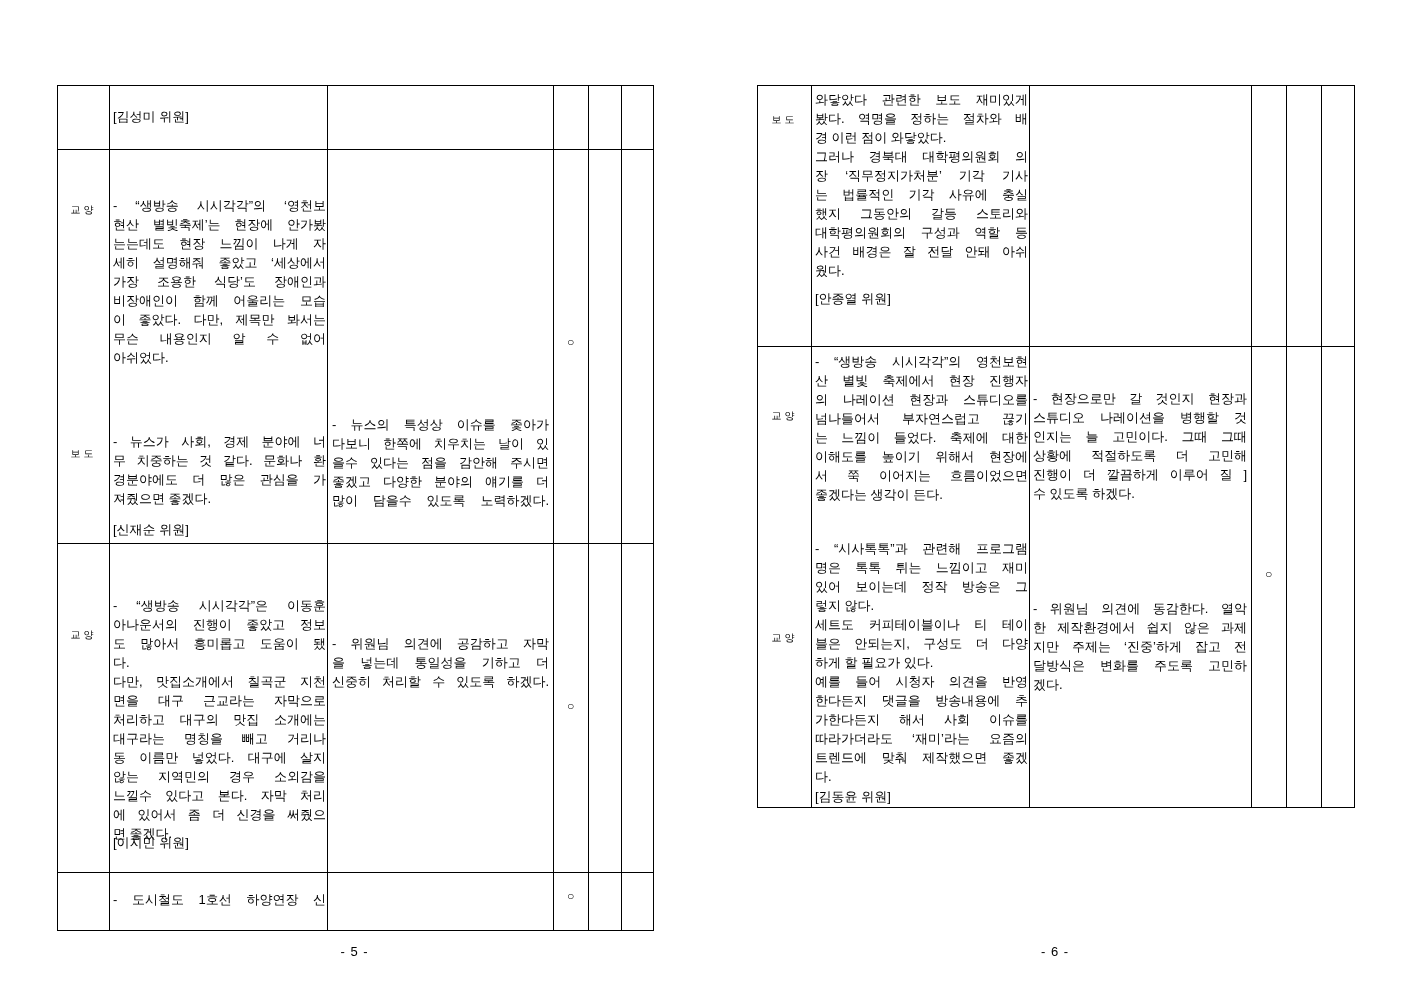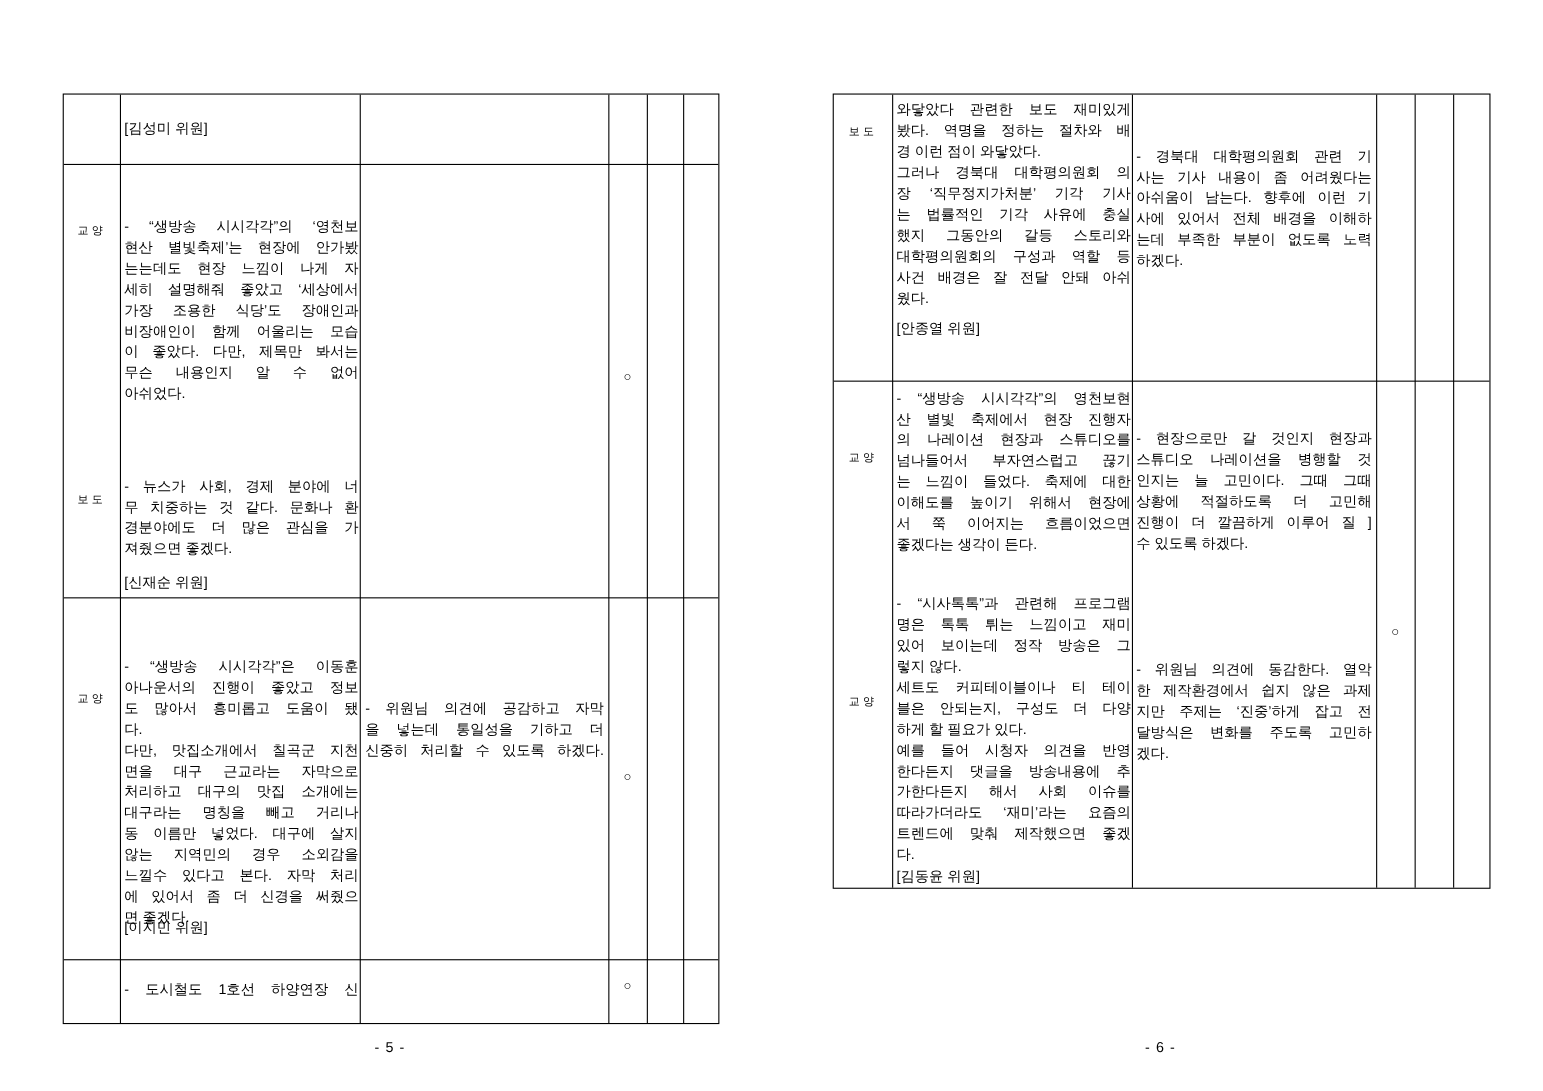--- a/index.html
+++ b/index.html
@@ -54,20 +54,27 @@
   <div class="para" style="left:55px;top:346px;width:213px;">
       <div class="ln j">- 뉴스가 사회, 경제 분야에 너</div>
       <div class="ln j">무 치중하는 것 같다. 문화나 환</div>
       <div class="ln j">경분야에도 더 많은 관심을 가</div>
       <div class="ln">져줬으면 좋겠다.</div>
     </div>
   <div class="para" style="left:55px;top:434px;width:170px;">
       <div class="ln">[신재순 위원]</div>
     </div>
 
+  <div class="para" style="left:274px;top:329px;width:217px;">
+      <div class="ln j">- 뉴스의 특성상 이슈를 좇아가</div>
+      <div class="ln j">다보니 한쪽에 치우치는 날이 있</div>
+      <div class="ln j">을수 있다는 점을 감안해 주시면</div>
+      <div class="ln j">좋겠고 다양한 분야의 얘기를 더</div>
+      <div class="ln j">많이 담을수 있도록 노력하겠다.</div>
+    </div>
 
   <div class="para" style="left:55px;top:486px;width:213px;margin-top:24px;">
       <div class="ln j">- “생방송 시시각각”은 이동훈</div>
       <div class="ln j">아나운서의 진행이 좋았고 정보</div>
       <div class="ln j">도 많아서 흥미롭고 도움이 됐</div>
       <div class="ln">다.</div>
       <div class="ln j">다만, 맛집소개에서 칠곡군 지천</div>
       <div class="ln j">면을 대구 근교라는 자막으로</div>
       <div class="ln j">처리하고 대구의 맛집 소개에는</div>
       <div class="ln j">대구라는 명칭을 빼고 거리나</div>
@@ -119,28 +126,20 @@
       <div class="ln j">장 ‘직무정지가처분’ 기각 기사</div>
       <div class="ln j">는 법률적인 기각 사유에 충실</div>
       <div class="ln j">했지 그동안의 갈등 스토리와</div>
       <div class="ln j">대학평의원회의 구성과 역할 등</div>
       <div class="ln j">사건 배경은 잘 전달 안돼 아쉬</div>
       <div class="ln">웠다.</div>
     </div>
   <div class="para" style="left:57px;top:203px;width:213px;">
       <div class="ln">[안종열 위원]</div>
     </div>
-  <div class="para" style="left:275px;top:46px;width:214px;">
-      <div class="ln j">- 경북대 대학평의원회 관련 기</div>
-      <div class="ln j">사는 기사 내용이 좀 어려웠다는</div>
-      <div class="ln j">아쉬움이 남는다. 향후에 이런 기</div>
-      <div class="ln j">사에 있어서 전체 배경을 이해하</div>
-      <div class="ln j">는데 부족한 부분이 없도록 노력</div>
-      <div class="ln">하겠다.</div>
-    </div>
 
   <div class="para" style="left:57px;top:266px;width:213px;">
       <div class="ln j">- “생방송 시시각각”의 영천보현</div>
       <div class="ln j">산 별빛 축제에서 현장 진행자</div>
       <div class="ln j">의 나레이션 현장과 스튜디오를</div>
       <div class="ln j">넘나들어서 부자연스럽고 끊기</div>
       <div class="ln j">는 느낌이 들었다. 축제에 대한</div>
       <div class="ln j">이해도를 높이기 위해서 현장에</div>
       <div class="ln j">서 쭉 이어지는 흐름이었으면</div>
       <div class="ln">좋겠다는 생각이 든다.</div>

